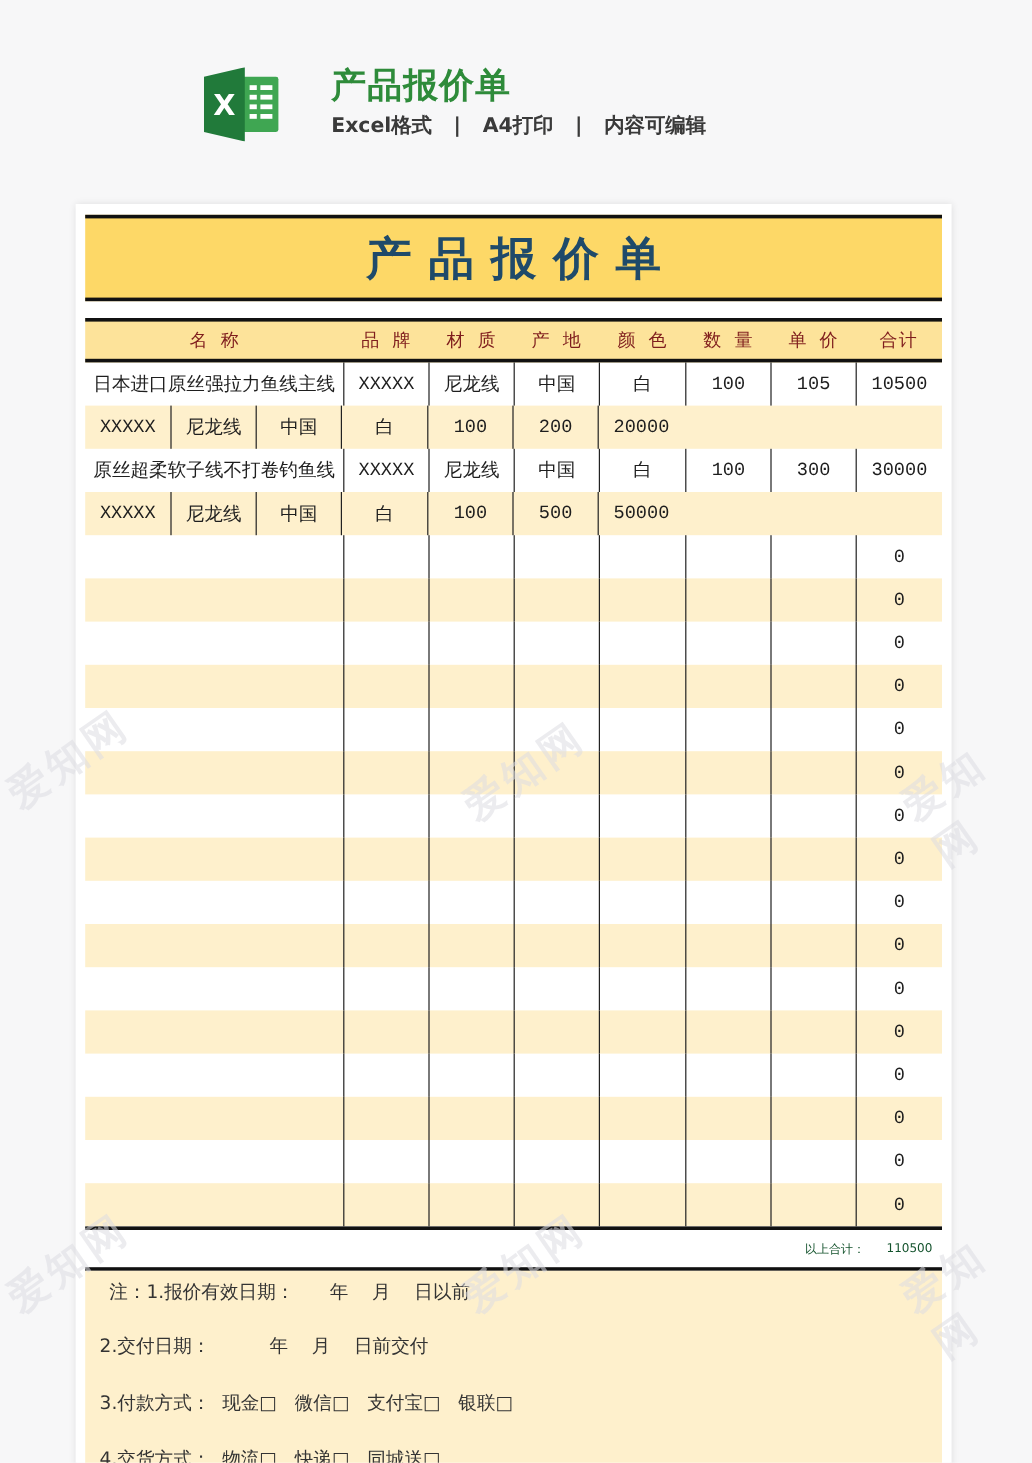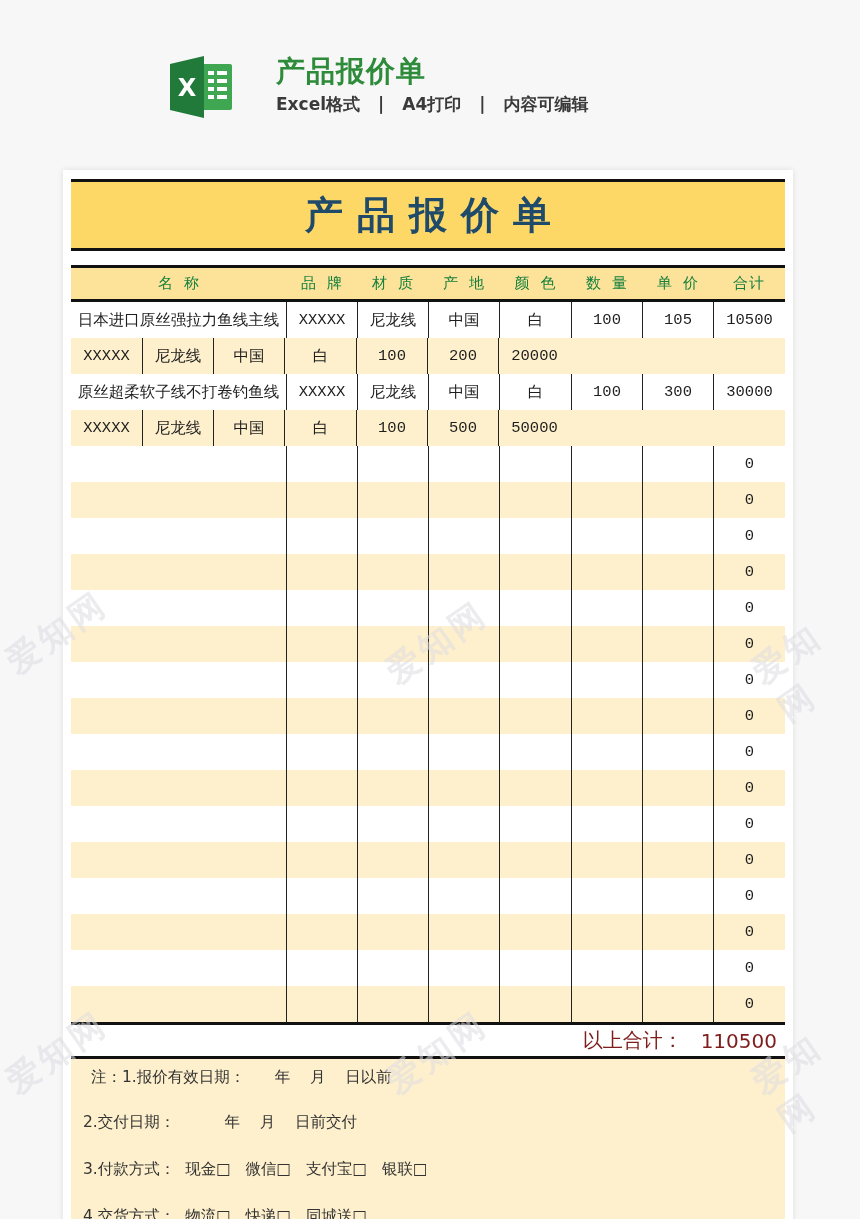--- a/index.html
+++ b/index.html
@@ -12,31 +12,31 @@
   .brand-sub { position: absolute; left: 276px; top: 93px; font-size: 17px; font-weight: bold; color: #3a3a3a; white-space: nowrap; }
   .brand-sub .sep { display: inline-block; margin: 0 18px; }
 
   .card { position: absolute; left: 63px; top: 170px; width: 730px; height: 1060px; background: #ffffff; box-shadow: 0 0 6px rgba(0,0,0,0.10); }
 
   .title-band { position: absolute; left: 8px; top: 9px; width: 714px; height: 72px; background: #fdd867; border-top: 3px solid #111; border-bottom: 3px solid #111; display: flex; align-items: center; justify-content: center; }
   .title-band span { font-size: 38px; font-weight: bold; color: #1f4a6a; letter-spacing: 14px; padding-left: 14px; }
 
   .table { position: absolute; left: 8px; top: 95px; width: 714px; }
   .hdr { display: flex; height: 37px; background: #fde39a; border-top: 3px solid #111; border-bottom: 3px solid #111; }
-  .hdr div { display: flex; align-items: center; justify-content: center; font-size: 15px; color: #15803d; letter-spacing: 11px; padding-left: 11px; }
+  .hdr div { display: flex; align-items: center; justify-content: center; font-size: 15px; color: #7f1d1d; letter-spacing: 11px; padding-left: 11px; }
   .hdr div.last { letter-spacing: 1px; padding-left: 0; }
 
   .row { display: flex; height: 36px; font-family: Liberation Mono, monospace; }
   .row.alt { background: #fef0cc; }
   .cell { display: flex; align-items: center; justify-content: center; font-size: 15.5px; color: #1e1e1e; border-left: 1.5px solid #222; white-space: nowrap; overflow: hidden; }
   .cell:first-child { border-left: none; }
   .c0 { width: 215px; } .c1 { width: 71px; } .c2 { width: 71px; } .c3 { width: 71px; }
   .c4 { width: 72px; } .c5 { width: 71px; } .c6 { width: 71px; } .c7 { width: 72px; }
 
-  .total-row { height: 37px; border-top: 3px solid #111; border-bottom: 3px solid #111; display: flex; align-items: center; justify-content: flex-end; padding-right: 8px; font-size: 20px; color: #7f1d1d; background: #fff; }
+  .total-row { height: 37px; border-top: 3px solid #111; border-bottom: 3px solid #111; display: flex; align-items: center; justify-content: flex-end; padding-right: 8px; font-size: 10px; color: #14532d; background: #fff; }
   .total-row .lbl { margin-right: 18px; }
 
   .notes { background: #fef0cc; padding-top: 4px; height: 200px; }
   .note { font-size: 15.5px; color: #333; height: 47px; display: flex; align-items: flex-start; white-space: pre; }
   .note.n1 { padding-left: 20px; height: 49px; padding-top: 4px;}
   .note.sub { padding-left: 12px; }
 
   .wm { position: absolute; font-size: 34px; color: rgba(220,220,225,0.55); transform: rotate(-35deg); font-weight: bold; letter-spacing: 4px; pointer-events: none; }
 </style>
 </head>

